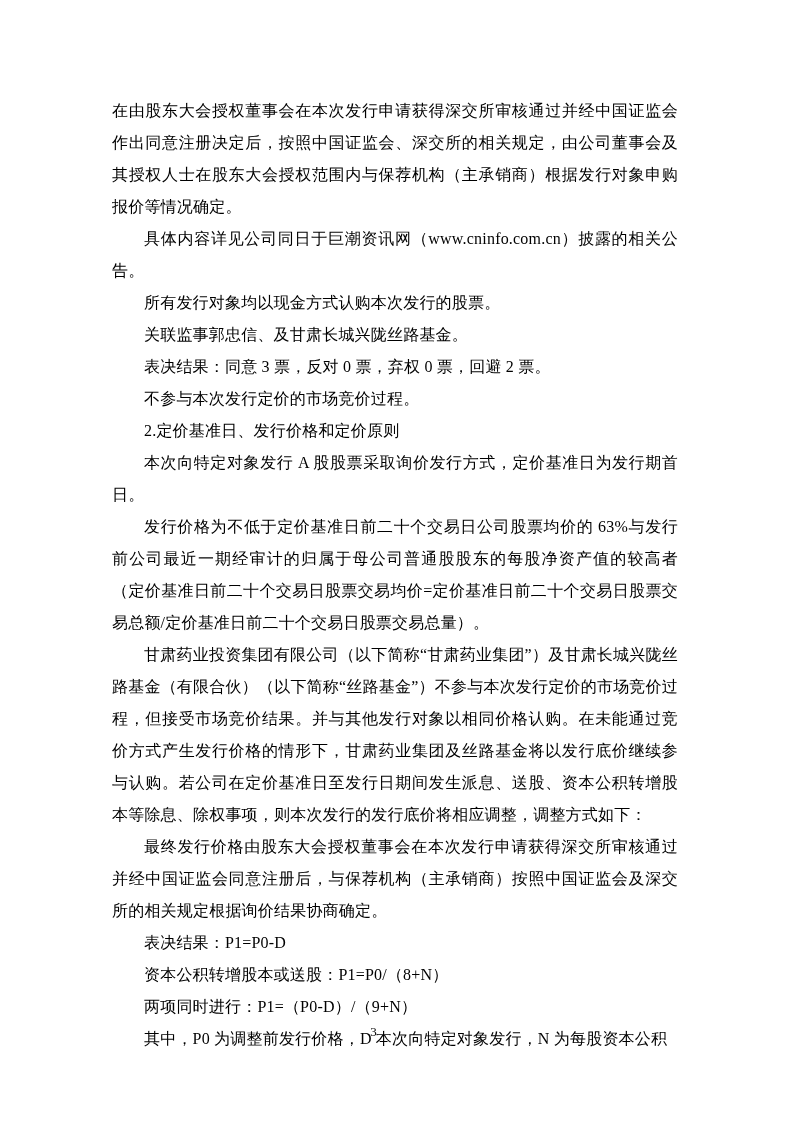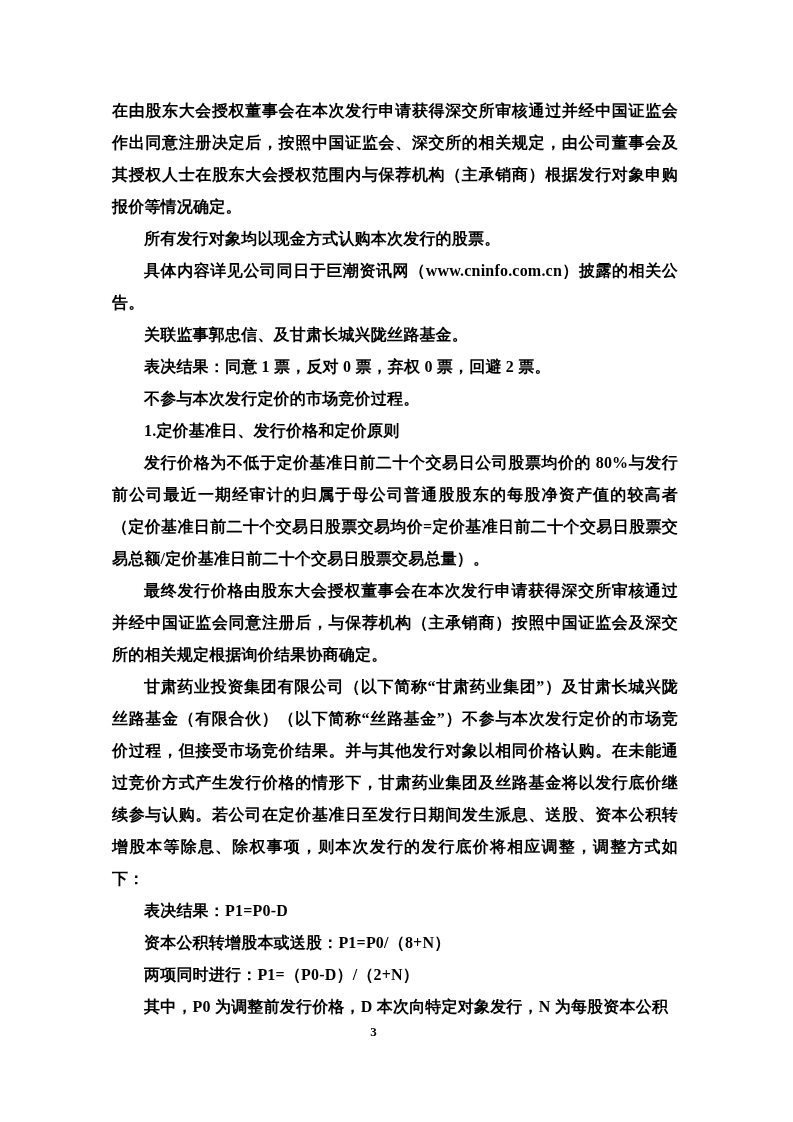--- a/index.html
+++ b/index.html
@@ -8,21 +8,20 @@
     background: #ffffff;
   }
   .page {
     position: relative;
     width: 747px;
     height: 1122px;
     background: #ffffff;
     color: #000000;
     font-family: "Liberation Serif", serif;
     overflow: hidden;
-    font-weight: bold;
   }
   .content {
     position: absolute;
     left: 112px;
     top: 95px;
     width: 566px;
     font-size: 16px;
     line-height: 32px;
     text-align: justify;
     text-align-last: left;
@@ -45,28 +44,29 @@
     line-height: 20px;
     color: #000000;
   }
 </style>
 </head>
 <body>
 
 <div class="page">
   <main class="content" id="document-body">
       <p class="para">在由股东大会授权董事会在本次发行申请获得深交所审核通过并经中国证监会作出同意注册决定后，按照中国证监会、深交所的相关规定，由公司董事会及其授权人士在股东大会授权范围内与保荐机构（主承销商）根据发行对象申购报价等情况确定。</p>
+      <p class="para indent">具体内容详见公司同日于巨潮资讯网（www.cninfo.com.cn）披露的相关公告。</p>
       <p class="para indent">所有发行对象均以现金方式认购本次发行的股票。</p>
-      <p class="para indent">具体内容详见公司同日于巨潮资讯网（www.cninfo.com.cn）披露的相关公告。</p>
       <p class="para indent">关联监事郭忠信、及甘肃长城兴陇丝路基金。</p>
-      <p class="para indent">表决结果：同意 1 票，反对 0 票，弃权 0 票，回避 2 票。</p>
+      <p class="para indent">表决结果：同意 3 票，反对 0 票，弃权 0 票，回避 2 票。</p>
       <p class="para indent">不参与本次发行定价的市场竞价过程。</p>
-      <p class="para indent">1.定价基准日、发行价格和定价原则</p>
-      <p class="para indent">发行价格为不低于定价基准日前二十个交易日公司股票均价的 80%与发行前公司最近一期经审计的归属于母公司普通股股东的每股净资产值的较高者（定价基准日前二十个交易日股票交易均价=定价基准日前二十个交易日股票交易总额/定价基准日前二十个交易日股票交易总量）。</p>
+      <p class="para indent">2.定价基准日、发行价格和定价原则</p>
+      <p class="para indent">本次向特定对象发行 A 股股票采取询价发行方式，定价基准日为发行期首日。</p>
+      <p class="para indent">发行价格为不低于定价基准日前二十个交易日公司股票均价的 63%与发行前公司最近一期经审计的归属于母公司普通股股东的每股净资产值的较高者（定价基准日前二十个交易日股票交易均价=定价基准日前二十个交易日股票交易总额/定价基准日前二十个交易日股票交易总量）。</p>
+      <p class="para indent">甘肃药业投资集团有限公司（以下简称“甘肃药业集团”）及甘肃长城兴陇丝路基金（有限合伙）（以下简称“丝路基金”）不参与本次发行定价的市场竞价过程，但接受市场竞价结果。并与其他发行对象以相同价格认购。在未能通过竞价方式产生发行价格的情形下，甘肃药业集团及丝路基金将以发行底价继续参与认购。若公司在定价基准日至发行日期间发生派息、送股、资本公积转增股本等除息、除权事项，则本次发行的发行底价将相应调整，调整方式如下：</p>
       <p class="para indent">最终发行价格由股东大会授权董事会在本次发行申请获得深交所审核通过并经中国证监会同意注册后，与保荐机构（主承销商）按照中国证监会及深交所的相关规定根据询价结果协商确定。</p>
-      <p class="para indent">甘肃药业投资集团有限公司（以下简称“甘肃药业集团”）及甘肃长城兴陇丝路基金（有限合伙）（以下简称“丝路基金”）不参与本次发行定价的市场竞价过程，但接受市场竞价结果。并与其他发行对象以相同价格认购。在未能通过竞价方式产生发行价格的情形下，甘肃药业集团及丝路基金将以发行底价继续参与认购。若公司在定价基准日至发行日期间发生派息、送股、资本公积转增股本等除息、除权事项，则本次发行的发行底价将相应调整，调整方式如下：</p>
       <p class="para indent">表决结果：P1=P0-D</p>
       <p class="para indent">资本公积转增股本或送股：P1=P0/（8+N）</p>
-      <p class="para indent">两项同时进行：P1=（P0-D）/（2+N）</p>
+      <p class="para indent">两项同时进行：P1=（P0-D）/（9+N）</p>
       <p class="para indent">其中，P0 为调整前发行价格，D 本次向特定对象发行，N 为每股资本公积</p>
     </main>
   <footer class="pagenum">3</footer>
 </div>
 
 </body></html>

